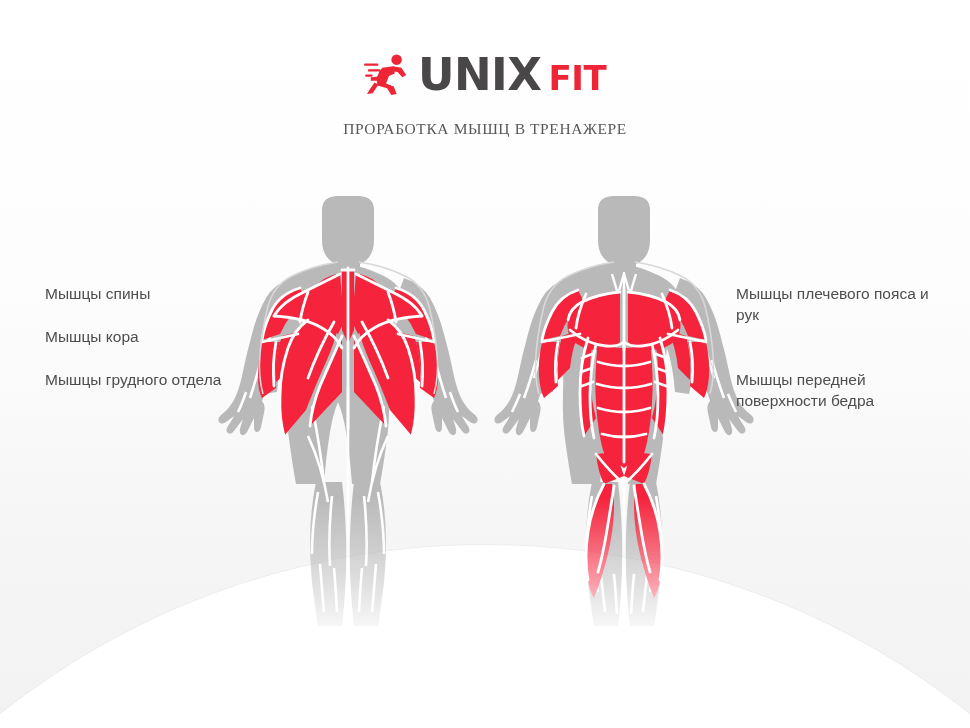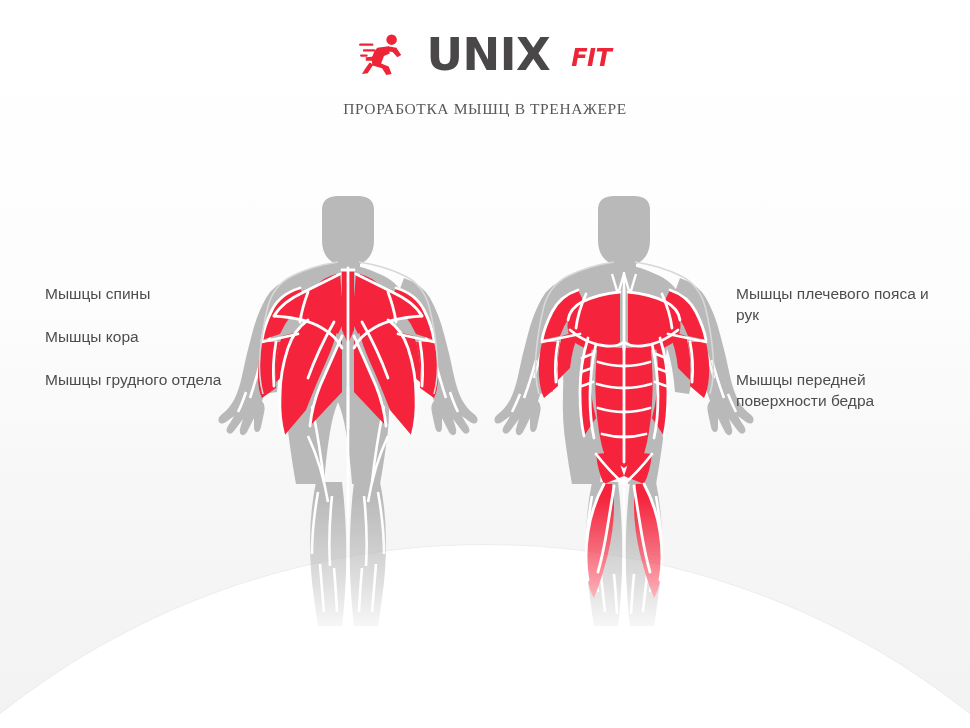--- a/index.html
+++ b/index.html
@@ -40,50 +40,49 @@
   
   #header {
     position: absolute;
     left: 0;
     top: 0;
     width: 970px;
     text-align: center;
     z-index: 5;
   }
   #logo-row {
-    margin-top: 28px;
+    margin-top: 48px;
     display: flex;
     align-items: center;
     justify-content: center;
-    gap: 20px;
+    gap: 6px;
     height: 52px;
   }
   #runner-icon {
     width: 48px;
     height: 44px;
     display: block;
   }
   .logo-text {
     font-family: "DejaVu Sans", sans-serif;
     font-weight: bold;
     letter-spacing: -0.5px;
     line-height: 1;
     display: inline-block;
   }
   #logo-unix {
     font-size: 45px;
     color: #4a4748;
   }
   #logo-fit {
-    font-size: 24px;
+    font-size: 34px;
     color: #ee2437;
     margin-left: 1px;
     position: relative;
     top: 4px;
-    font-style: italic;
   }
   #subtitle {
     margin-top: 20px;
     font-size: 15.5px;
     letter-spacing: 0.6px;
     color: #585858;
     font-family: Liberation Serif, serif;
   }
 
   

